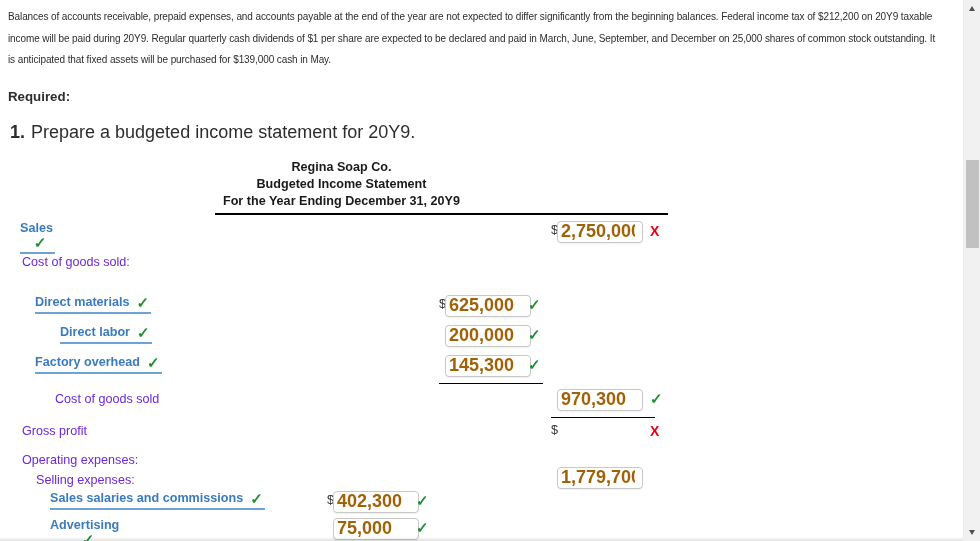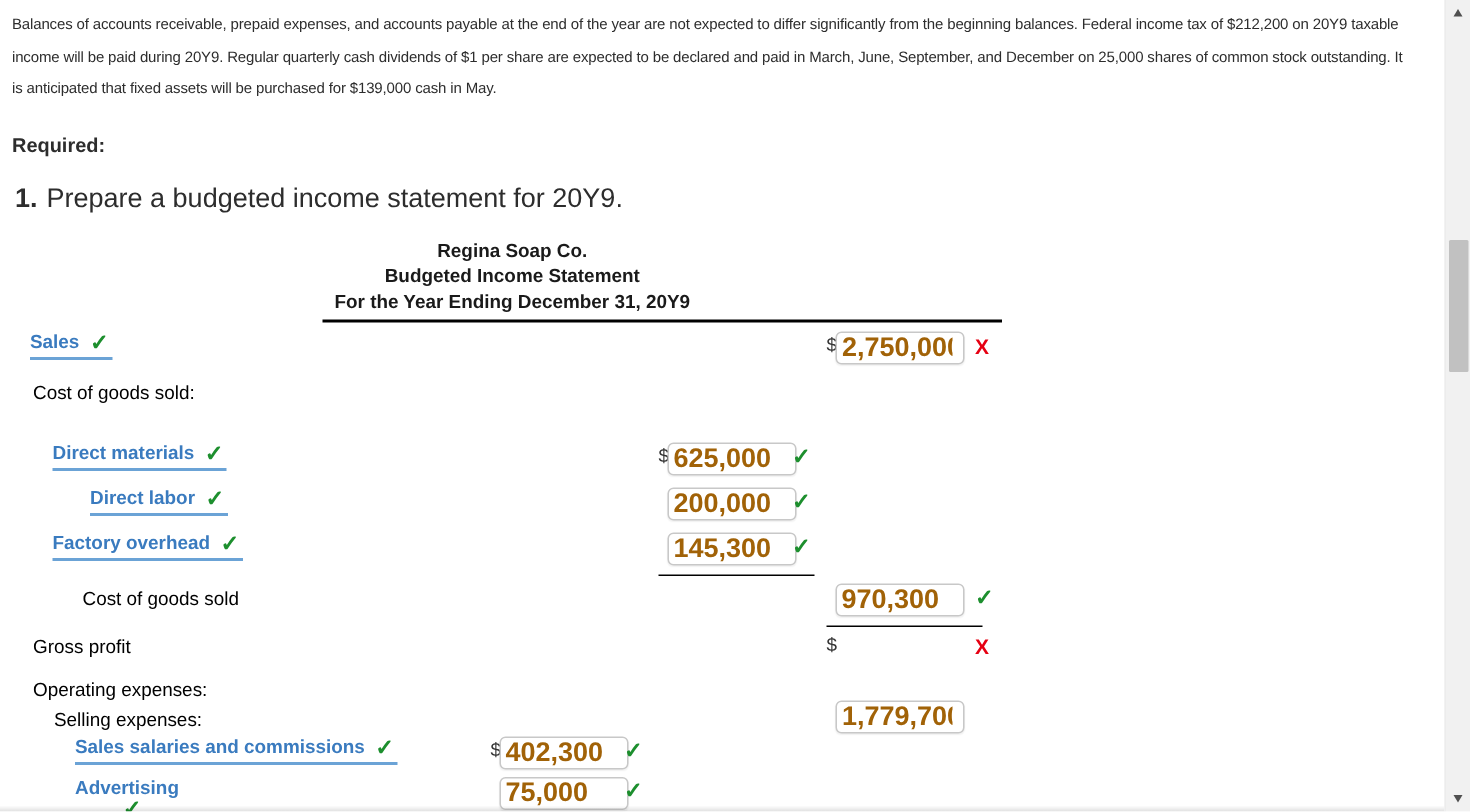--- a/index.html
+++ b/index.html
@@ -75,21 +75,21 @@
   .row {
     position: relative;
     height: 30px;
   }
   .row.tight { height: 21px; }
 
   
   .plain {
     position: absolute;
     font-size: 12.6px;
-    color: #000000;
+    color: #6d28d9;
     white-space: nowrap;
     top: 3px;
     text-align: right;
   }
 
   
   .sel {
     position: absolute;
     top: 0px;
     display: inline-flex;
@@ -208,21 +208,21 @@
     </div>
 
     <div id="statement">
 
       <div class="stmt-head">Regina Soap Co.</div>
       <div class="stmt-head">Budgeted Income Statement</div>
       <div class="stmt-head">For the Year Ending December 31, 20Y9</div>
       <div class="head-rule"></div>
 
       <div class="row" style="height:31px; margin-top:6px;">
-        <div class="sel" style="left:20px;">
+        <div class="sel" style="left:20px;flex-direction:column;">
           <span class="sel-text">Sales</span>
           <span class="mark ok">✓</span>
         </div>
         <span class="dollar" style="left:551px;">$</span>
         <input class="amt" style="left: 557px;" value="2,750,000">
         <span class="mark bad mark-abs" style="left:650px;">X</span>
       </div>
 
       <div class="row tight" style="height:23px;">
         <span class="plain" style="left:22px;">Cost of goods sold:</span>

